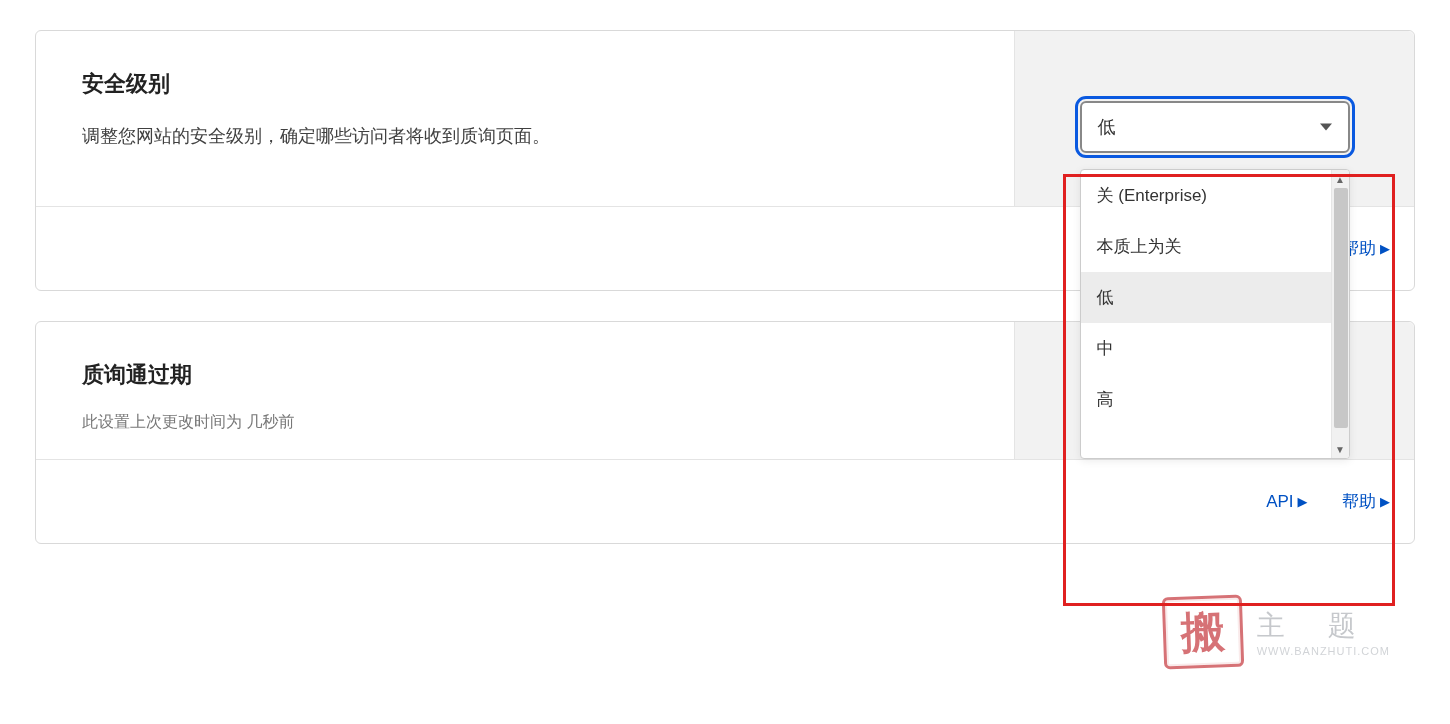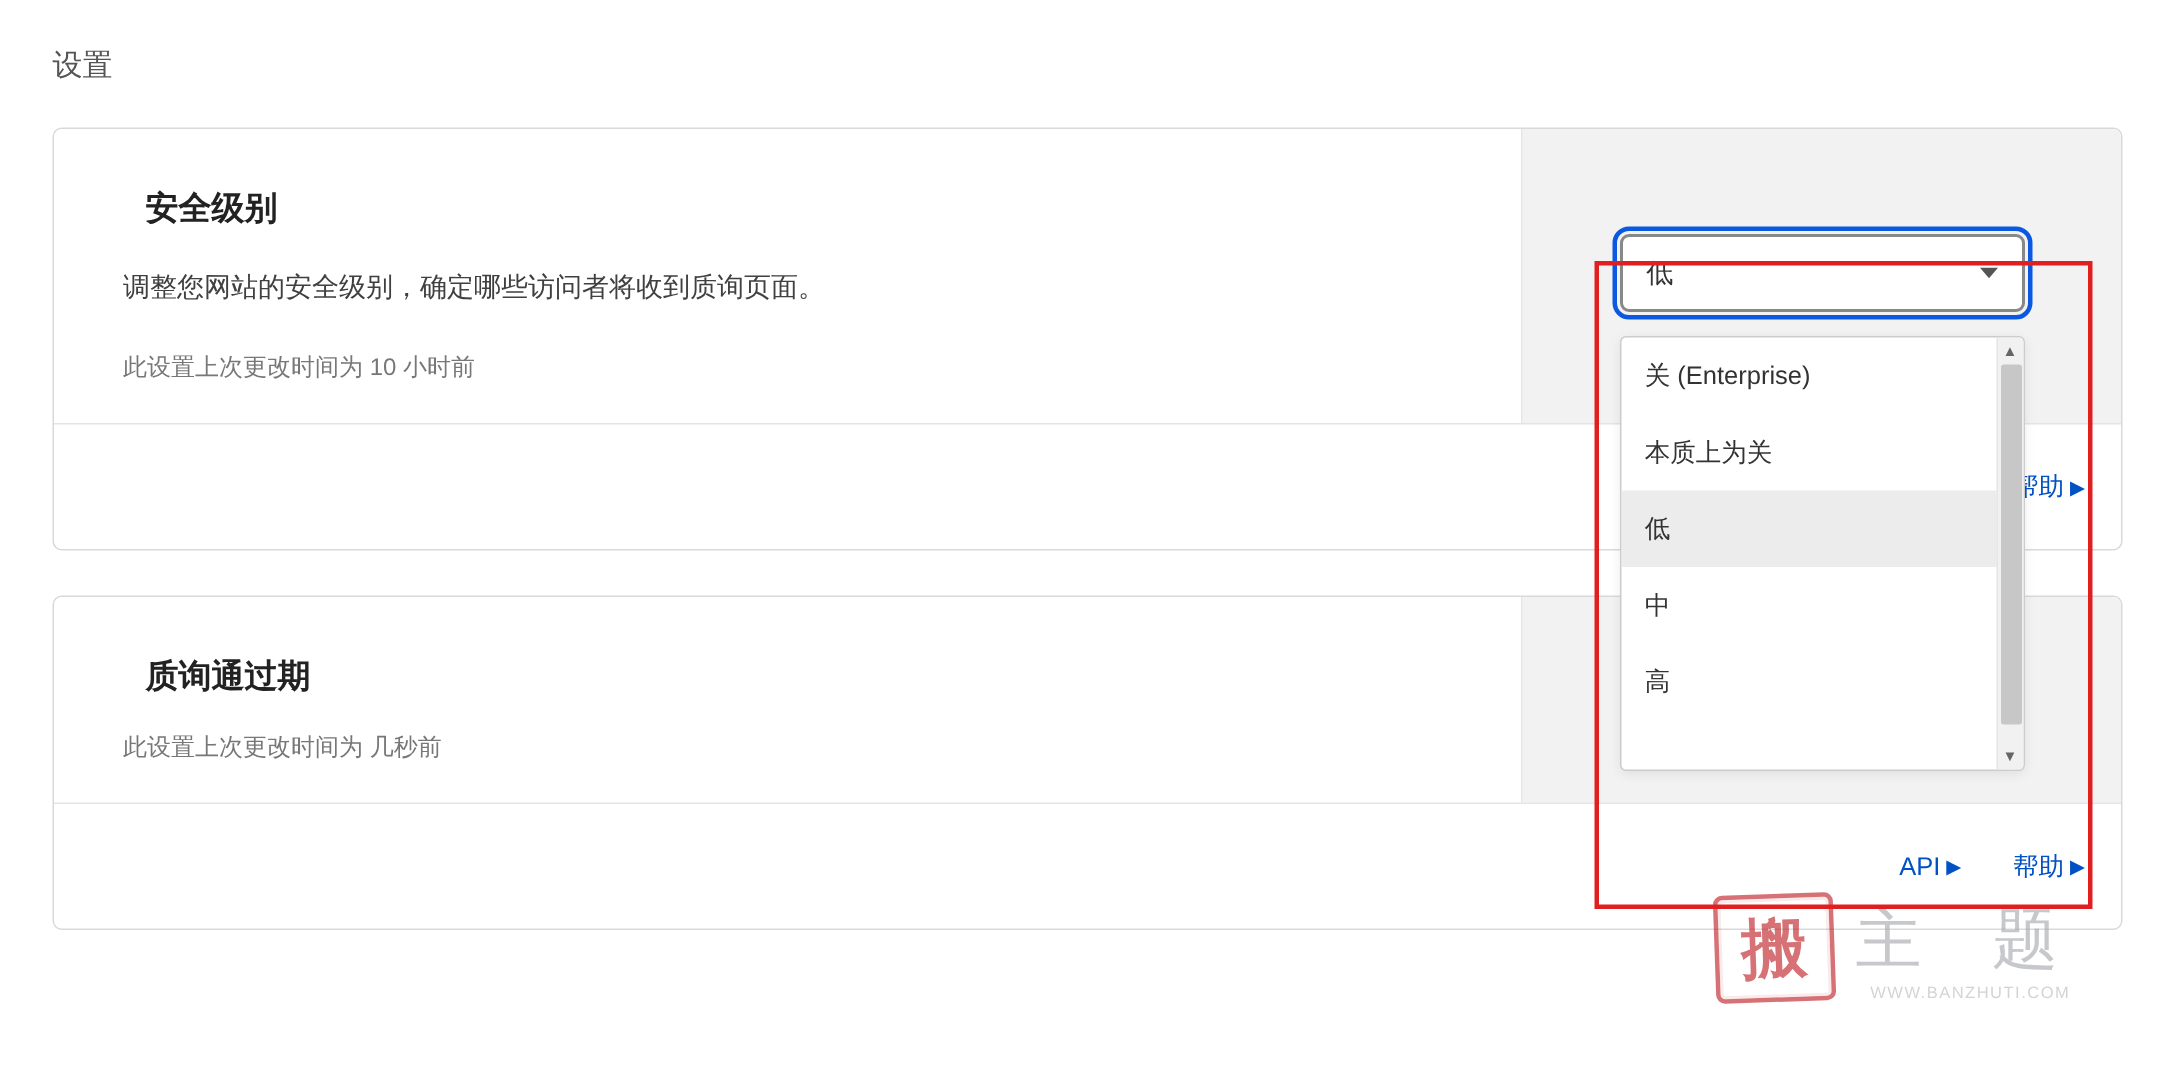--- a/index.html
+++ b/index.html
@@ -45,21 +45,20 @@
     display: flex;
     align-items: flex-start;
     justify-content: center;
     padding-top: 70px;
   }
   .card-title {
     font-size: 22px;
     font-weight: 700;
     color: #222;
     margin-bottom: 22px;
-    margin-left: 15px;
   }
   .card-desc {
     font-size: 18px;
     color: #404040;
     line-height: 1.7;
     margin-bottom: 28px;
     max-width: 870px;
   }
   .card-desc em.italic {
     font-style: italic;
@@ -210,46 +209,44 @@
     margin-right: 14px;
     transform: rotate(-2deg);
     box-shadow: inset 0 0 0 2px rgba(193,39,45,0.15);
   }
   .wm-text {
     display: flex;
     flex-direction: column;
     color: #b9bdc2;
   }
   .wm-main {
-    font-size: 44px;
+    font-size: 28px;
     letter-spacing: 18px;
     font-weight: 500;
     font-family: "KaiTi","STKaiti",serif;
     color: #a8acb1;
   }
   .wm-url {
     font-size: 11px;
     letter-spacing: 1px;
     color: #b9bdc2;
     text-align: center;
   }
 </style>
 </head>
 <body>
 
 <div class="page">
-  <div class="page-subtitle">设置</div>
 
   <div class="card">
     <div class="card-inner">
       <div class="card-wrap">
         <div class="card-left">
           <div class="card-title">安全级别</div>
           <div class="card-desc">调整您网站的安全级别，确定哪些访问者将收到质询页面。</div>
-          <div class="card-meta">此设置上次更改时间为 10 小时前</div>
         </div>
         <div class="card-right">
           <div class="select-wrap">
             <div class="select-box">
               <span>低</span>
               <span class="tri"></span>
             </div>
             <div class="options">
               <div class="option">关 (Enterprise)</div>
               <div class="option">本质上为关</div>

